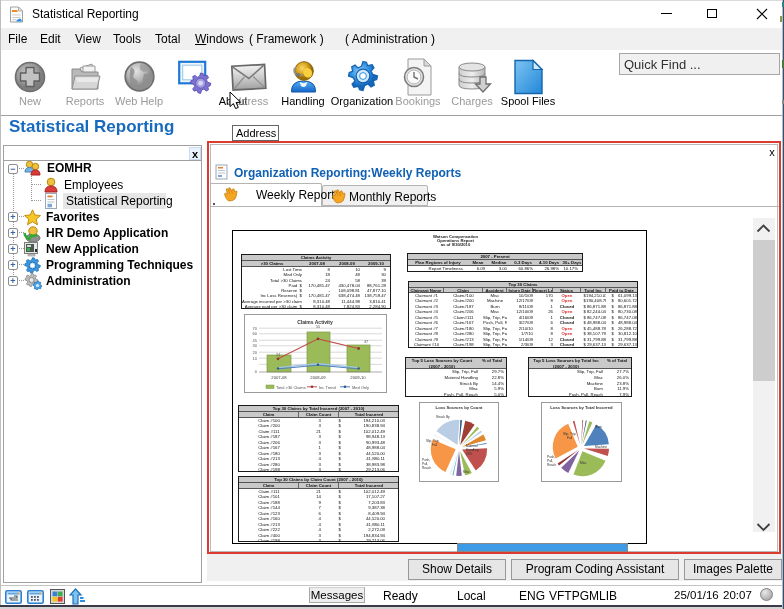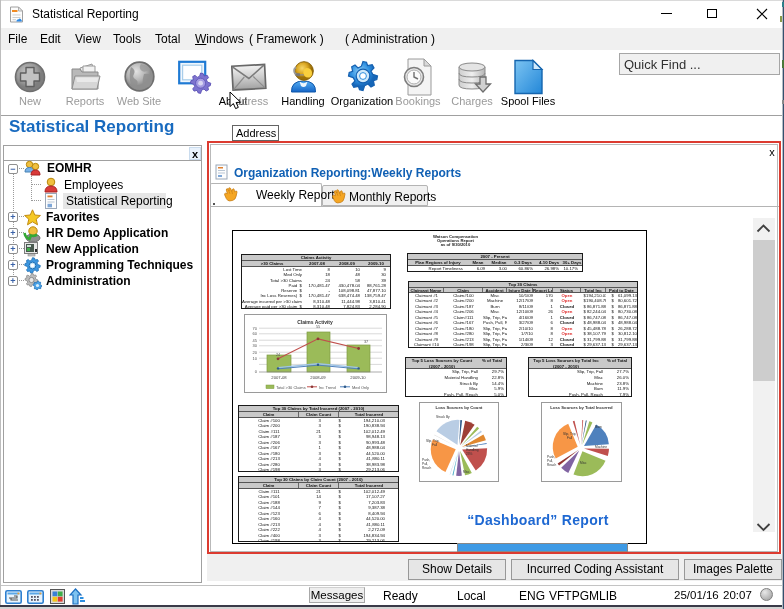--- a/index.html
+++ b/index.html
@@ -172,21 +172,21 @@
         </linearGradient>
       </defs>
   <path d="M2 1.5 L20 1.5 L29 10.5 L29 34.5 L2 34.5 Z" fill="url(#gsp)" stroke="#1565ae" stroke-width="1.4"></path>
   <path d="M20 1.5 L20 10.5 L29 10.5 Z" fill="#cfe9fb" stroke="#1565ae" stroke-width="1.2"></path>
 </svg>
 </div>
 
 <div class="abs" style="top:95px;left:0;width:784px;height:14px;font-size:11px;">
   <span class="abs" style="left:30px;transform:translateX(-50%);color:#9a9a9a;">New</span>
   <span class="abs" style="left:85px;transform:translateX(-50%);color:#9a9a9a;">Reports</span>
-  <span class="abs" style="left:139px;transform:translateX(-50%);color:#9a9a9a;">Web Site</span>
+  <span class="abs" style="left:139px;transform:translateX(-50%);color:#9a9a9a;">Web Help</span>
   <span class="abs" style="left:194px;transform:translateX(-50%);color:#000;margin-left:39px;">About</span>
   <span class="abs" style="left:248px;transform:translateX(-50%);color:#9a9a9a;">Address</span>
   <span class="abs" style="left:303px;transform:translateX(-50%);color:#000;">Handling</span>
   <span class="abs" style="left:362px;transform:translateX(-50%);color:#000;">Organization</span>
   <span class="abs" style="left:418px;transform:translateX(-50%);color:#9a9a9a;">Bookings</span>
   <span class="abs" style="left:472px;transform:translateX(-50%);color:#9a9a9a;">Charges</span>
   <span class="abs" style="left:528px;transform:translateX(-50%);color:#000;">Spool Files</span>
 </div>
 
 <div class="abs" style="left:619px;top:53px;width:161px;height:22px;background:#f0f0f0;border:1px solid #a6a6a6;font-size:13px;color:#303030;padding:3px 0 0 4px;">Quick Find ...</div>
@@ -837,39 +837,38 @@
           <text x="53" y="45">Machine</text>
           <text x="38" y="61">Misc</text>
           <text x="5" y="55">Push,</text>
           <text x="5" y="59">Pull,</text>
           <text x="5" y="63">Reach</text>
           <text x="53" y="25">Burn</text>
         </g>
 </svg>
 </div>
 
-<div class="abs" style="left:155px;top:281px;width:300px;text-align:center;font-size:14px;font-weight:bold;letter-spacing:0.3px;color:#1e68d2;">“Dashboard” Report</div>
 </div>
 
 <div class="abs" style="left:457px;top:543px;width:171px;height:9px;background:#3e9ae5;border:1px solid #888;"></div>
 
 <div class="abs" style="left:753px;top:218px;width:22px;height:314px;background:#f1f1f1;"></div>
 <svg class="abs" style="left:755px;top:221px" width="17" height="16" viewBox="0 0 17 16">
     <path d="M2.5 10.5 L8.5 4.5 L14.5 10.5" fill="none" stroke="#404040" stroke-width="1.8"></path>
   </svg>
 <div class="abs" style="left:753px;top:240px;width:22px;height:141px;background:#cdcdcd;"></div>
 <svg class="abs" style="left:755px;top:519px" width="17" height="16" viewBox="0 0 17 16">
     <path d="M2.5 5 L8.5 11 L14.5 5" fill="none" stroke="#404040" stroke-width="1.8"></path>
   </svg>
 
 <div class="abs" style="left:232px;top:125px;width:47px;height:16px;background:#fff;border:1px solid #646464;font-size:11px;color:#000;padding-left:3px;line-height:14px;">Address</div>
 
 <div class="abs" style="left:207px;top:554px;width:577px;height:27px;background:#f0f0f0;"></div>
 <div class="abs" style="left:408px;top:559px;width:98px;height:21px;background:#e6e6e6;border:1px solid #989898;font-size:12px;text-align:center;line-height:19px;">Show Details</div>
-<div class="abs" style="left:511px;top:559px;width:168px;height:21px;background:#e6e6e6;border:1px solid #989898;font-size:12px;text-align:center;line-height:19px;">Incurred Coding Assistant</div>
+<div class="abs" style="left:511px;top:559px;width:168px;height:21px;background:#e6e6e6;border:1px solid #989898;font-size:12px;text-align:center;line-height:19px;">Program Coding Assistant</div>
 <div class="abs" style="left:684px;top:559px;width:98px;height:21px;background:#e6e6e6;border:1px solid #989898;font-size:12px;text-align:center;line-height:19px;">Images Palette</div>
 
 <div class="abs" style="left:0;top:584.5px;width:784px;height:1.5px;background:#c4c4c4;"></div>
 <div class="abs" style="left:0;top:586px;width:784px;height:19px;background:#fff;"></div>
 <div class="abs" style="left:309px;top:587px;width:56px;height:16px;background:#eee;border:1px solid #a8a8a8;border-top-color:#d0d0d0;font-size:11.5px;text-align:center;line-height:15px;">Messages</div>
 <div class="abs" style="left:383px;top:589px;font-size:12px;">Ready</div>
 <div class="abs" style="left:457px;top:589px;font-size:12px;">Local</div>
 <div class="abs" style="left:519px;top:589px;font-size:12px;">ENG</div>
 <div class="abs" style="left:549px;top:589px;font-size:12px;">VFTPGMLIB</div>
 <div class="abs" style="left:674px;top:589px;font-size:11.5px;">25/01/16</div>

